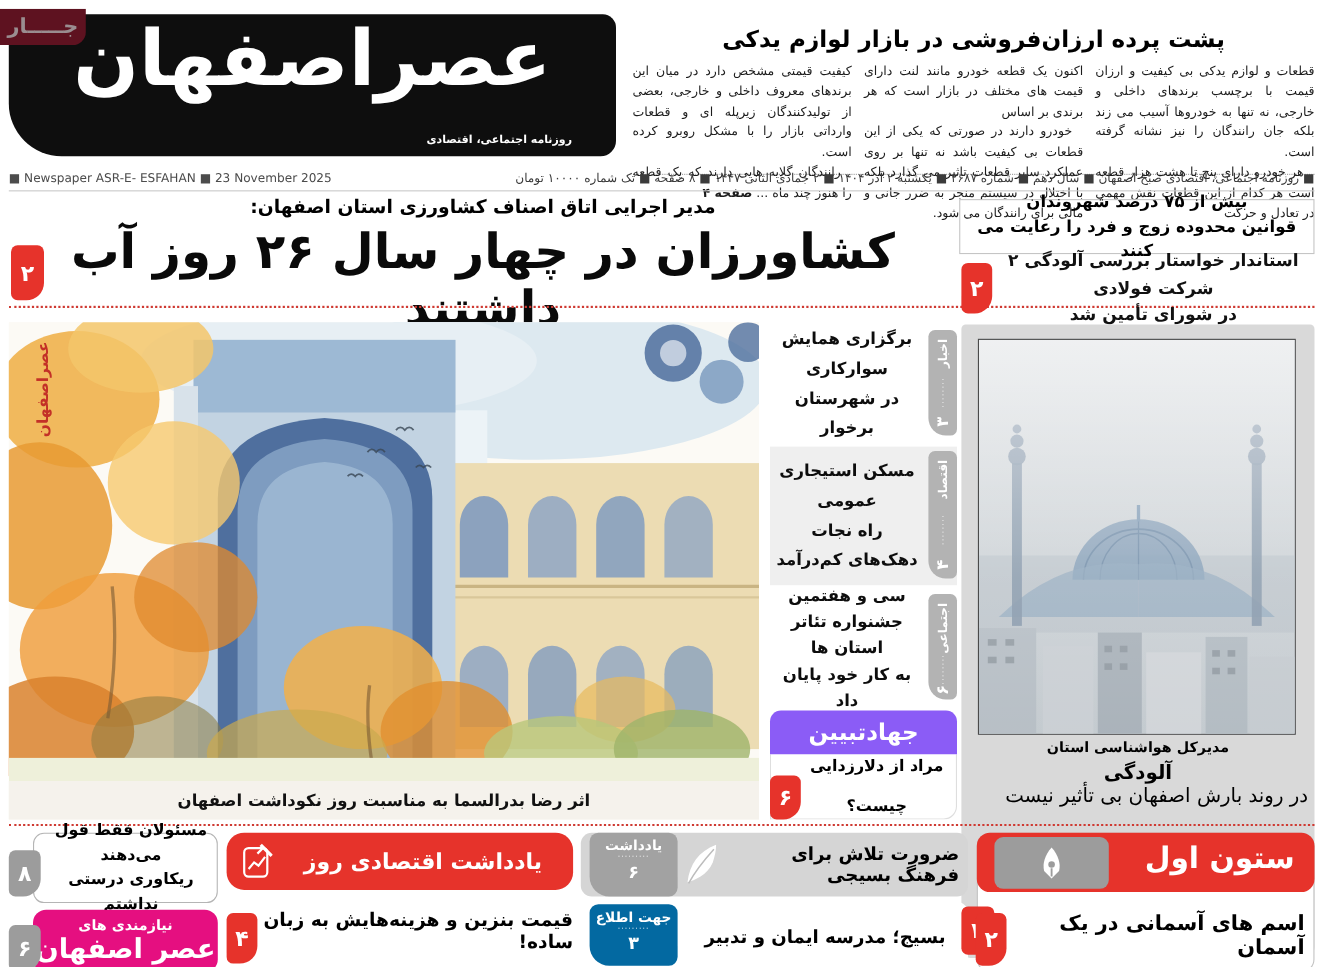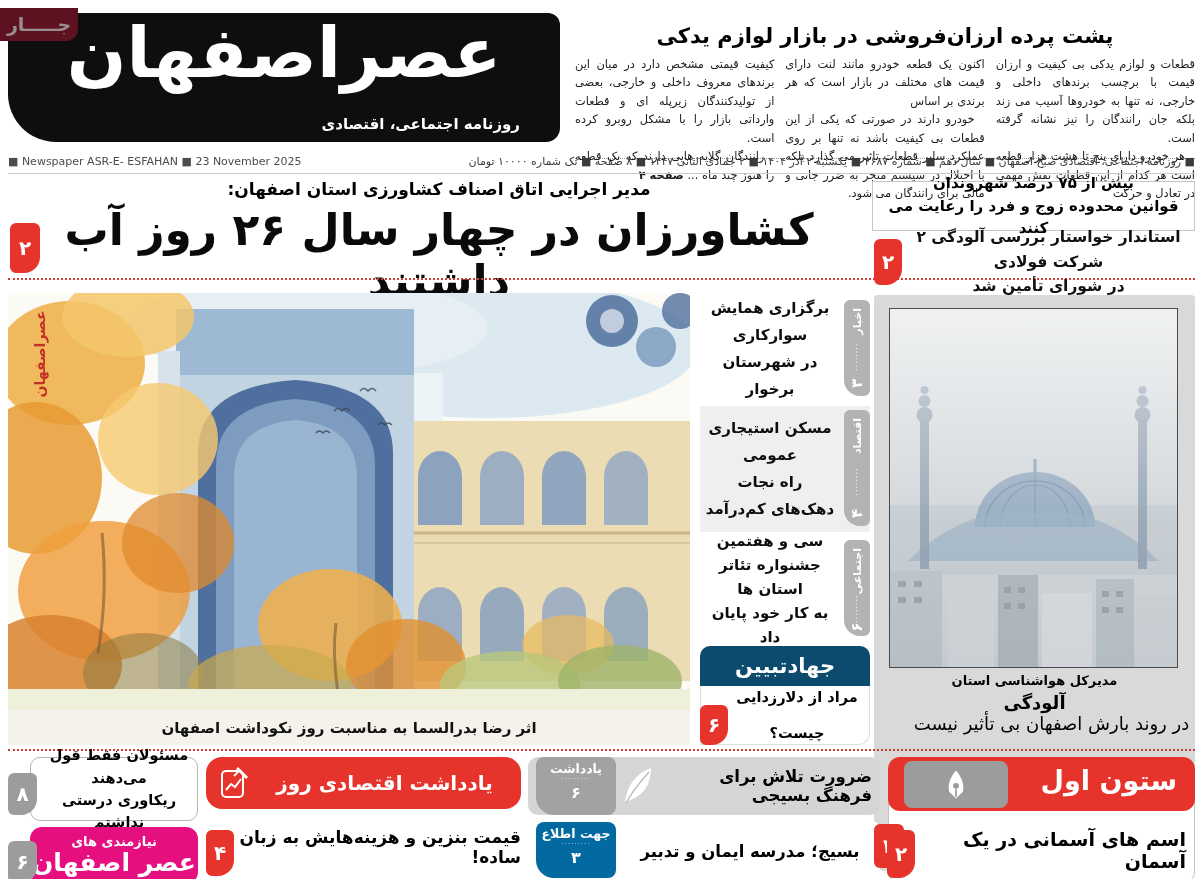--- a/index.html
+++ b/index.html
@@ -8,21 +8,21 @@
   .page { position:relative; width:1200px; height:879px; background:#fff; overflow:hidden; margin:8px auto; }
   .abs { position:absolute; }
 
   
   .corner-logo { left:0; top:0; width:78px; height:33px; background:#5e1220; color:#9a8d90;
     font-size:19px; font-weight:bold; text-align:center; line-height:32px; border-radius:0 0 12px 0; z-index:6; }
   .nameplate { left:8px; top:5px; width:552px; height:129px; background:#0e0e0e;
     border-radius:10px 12px 14px 48px; z-index:2; }
   .nameplate-title { position:absolute; top:4px; left:0; right:0; text-align:center; color:#fff;
     font-size:70px; font-weight:bold; line-height:1.05; white-space:nowrap; }
-  .nameplate-sub { position:absolute; bottom:9px; right:40px; color:#fff; font-size:15px; font-weight:bold; }
+  .nameplate-sub { position:absolute; bottom:9px; right:40px; color:#fff; font-size:10px; font-weight:bold; }
 
   
   .top-story { left:575px; top:14px; width:620px; height:137px; direction:rtl;
     border-bottom:1px dotted #9a9a9a; }
   .ts-headline { text-align:center; font-weight:800; font-size:21px; color:#000; margin:2px 0 7px; }
   .ts-cols { display:flex; gap:11px; }
   .ts-col { flex:1; font-size:11.4px; line-height:1.62; text-align:justify; color:#1c1c1c; }
   .ts-col p { margin:0; }
   .ts-col p + p { text-indent:10px; }
   .ts-page-ref { font-weight:800; }
@@ -68,21 +68,21 @@
     justify-content:center; text-align:center; font-weight:700; font-size:15px; line-height:1.8; color:#0d0d0d; }
   .vtab { position:absolute; right:0; width:26px; background:#b3b3b3; border-radius:6px 6px 6px 16px; }
   .vtab-inner { position:absolute; height:26px; display:flex; direction:rtl; align-items:center;
     justify-content:space-between; padding:0 8px; transform:rotate(-90deg); color:#fff; }
   .vtab-label { font-size:11px; font-weight:bold; }
   .vtab-dots { font-size:8px; letter-spacing:1px; opacity:.85; }
   .vtab-page { font-size:15px; font-weight:bold; }
 
   
   .jahad { left:700px; top:638px; width:170px; height:99px; direction:rtl; }
-  .jahad-header { height:40px; background:#0c4a6e; border-radius:10px 10px 0 0; color:#fff;
+  .jahad-header { height:40px; background:#8b5cf6; border-radius:10px 10px 0 0; color:#fff;
     font-size:21px; font-weight:bold; display:flex; align-items:center; justify-content:center; }
   .jahad-body { position:relative; height:59px; background:#fff; border:1px solid #dedede; border-top:none;
     border-radius:0 0 12px 0; display:flex; flex-direction:column; justify-content:space-between;
     text-align:center; font-weight:bold; font-size:14.5px; line-height:1.55; color:#000; padding-left:24px; }
 
   
   .right-panel { left:874px; top:287px; width:321px; height:576px; background:#d9d9d9;
     border-radius:4px 4px 10px 10px; direction:rtl; }
   .photo-frame { position:absolute; left:15px; top:13px; width:289px; height:360px;
     border:1px solid #4a4a4a; background:#ccd2d6; }

